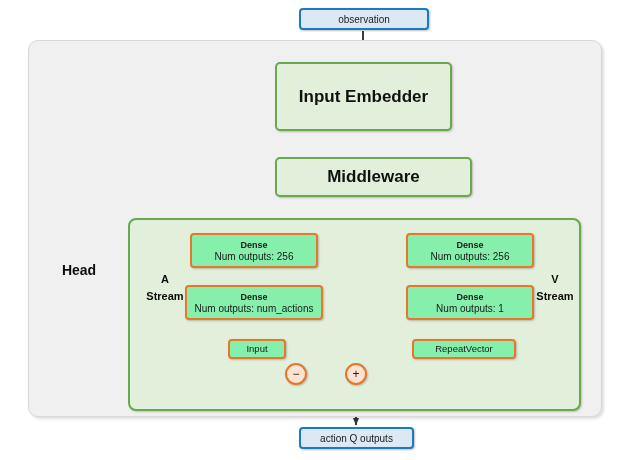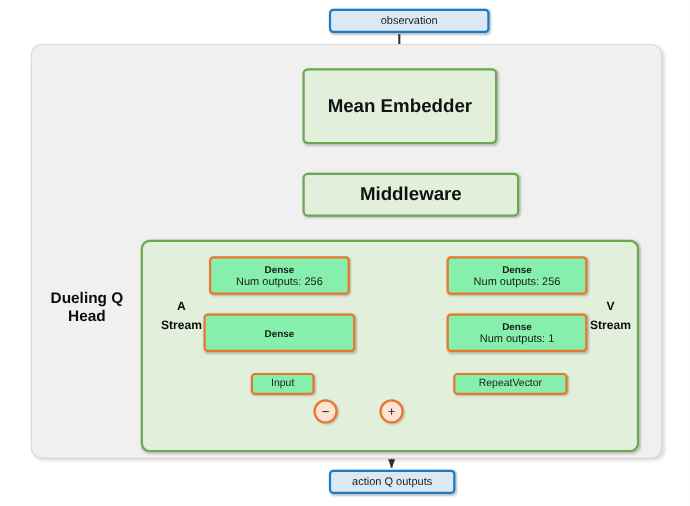--- a/index.html
+++ b/index.html
@@ -144,58 +144,58 @@
     <path d="M470,320 L470,335" marker-end="url(#arrow)"></path>
 
     <path d="M308,374 L341,374" marker-end="url(#arrow)"></path>
 
     <path d="M470,358 L470,367 Q470,374 463,374 L371,374" marker-end="url(#arrow)"></path>
 
     <path d="M356,385 L356,425" marker-end="url(#arrow)"></path>
   </g>
 </svg>
 
-<div class="node io-box" style="left:299px; top:8px; width:146px; height:22px;text-align:right;">
+<div class="node io-box" style="left:299px; top:8px; width:130px; height:22px;text-align:right;">
   <span>observation</span>
 </div>
 
 <div class="outer-panel"></div>
 
 <div class="node green-box big-title" style="left:275px; top:62px; width:177px; height:69px;">
-  <span>Mean Embedder</span>
+  <span>Input Embedder</span>
 </div>
 
 <div class="node green-box big-title" style="left:275px; top:157px; width:197px; height:40px;justify-content:center;">
   <span>Middleware</span>
 </div>
 
 <div class="green-panel"></div>
 
 <div class="side-label label-head" style="left:34px; top:262px; width:90px;">
-  <div>Dueling Q</div>
   <div>Head</div>
 </div>
 
 <div class="side-label label-stream" style="left:138px; top:271px; width:54px;">
   <div>A</div>
   <div>Stream</div>
 </div>
 
 <div class="side-label label-stream" style="left:528px; top:271px; width:54px;">
   <div>V</div>
   <div>Stream</div>
 </div>
 
 <div class="node orange-box" style="left:190px; top:233px; width:128px; height:35px;">
   <span class="line1">Dense</span>
   <span class="line2">Num outputs: 256</span>
 </div>
 
 <div class="node orange-box" style="left:185px; top:285px; width:138px; height:35px;">
   <span class="line1">Dense</span>
+  <span class="line2">Num outputs: num_actions</span>
 </div>
 
 <div class="node orange-box" style="left:406px; top:233px; width:128px; height:35px;">
   <span class="line1">Dense</span>
   <span class="line2">Num outputs: 256</span>
 </div>
 
 <div class="node orange-box" style="left:406px; top:285px; width:128px; height:35px;">
   <span class="line1">Dense</span>
   <span class="line2">Num outputs: 1</span>

